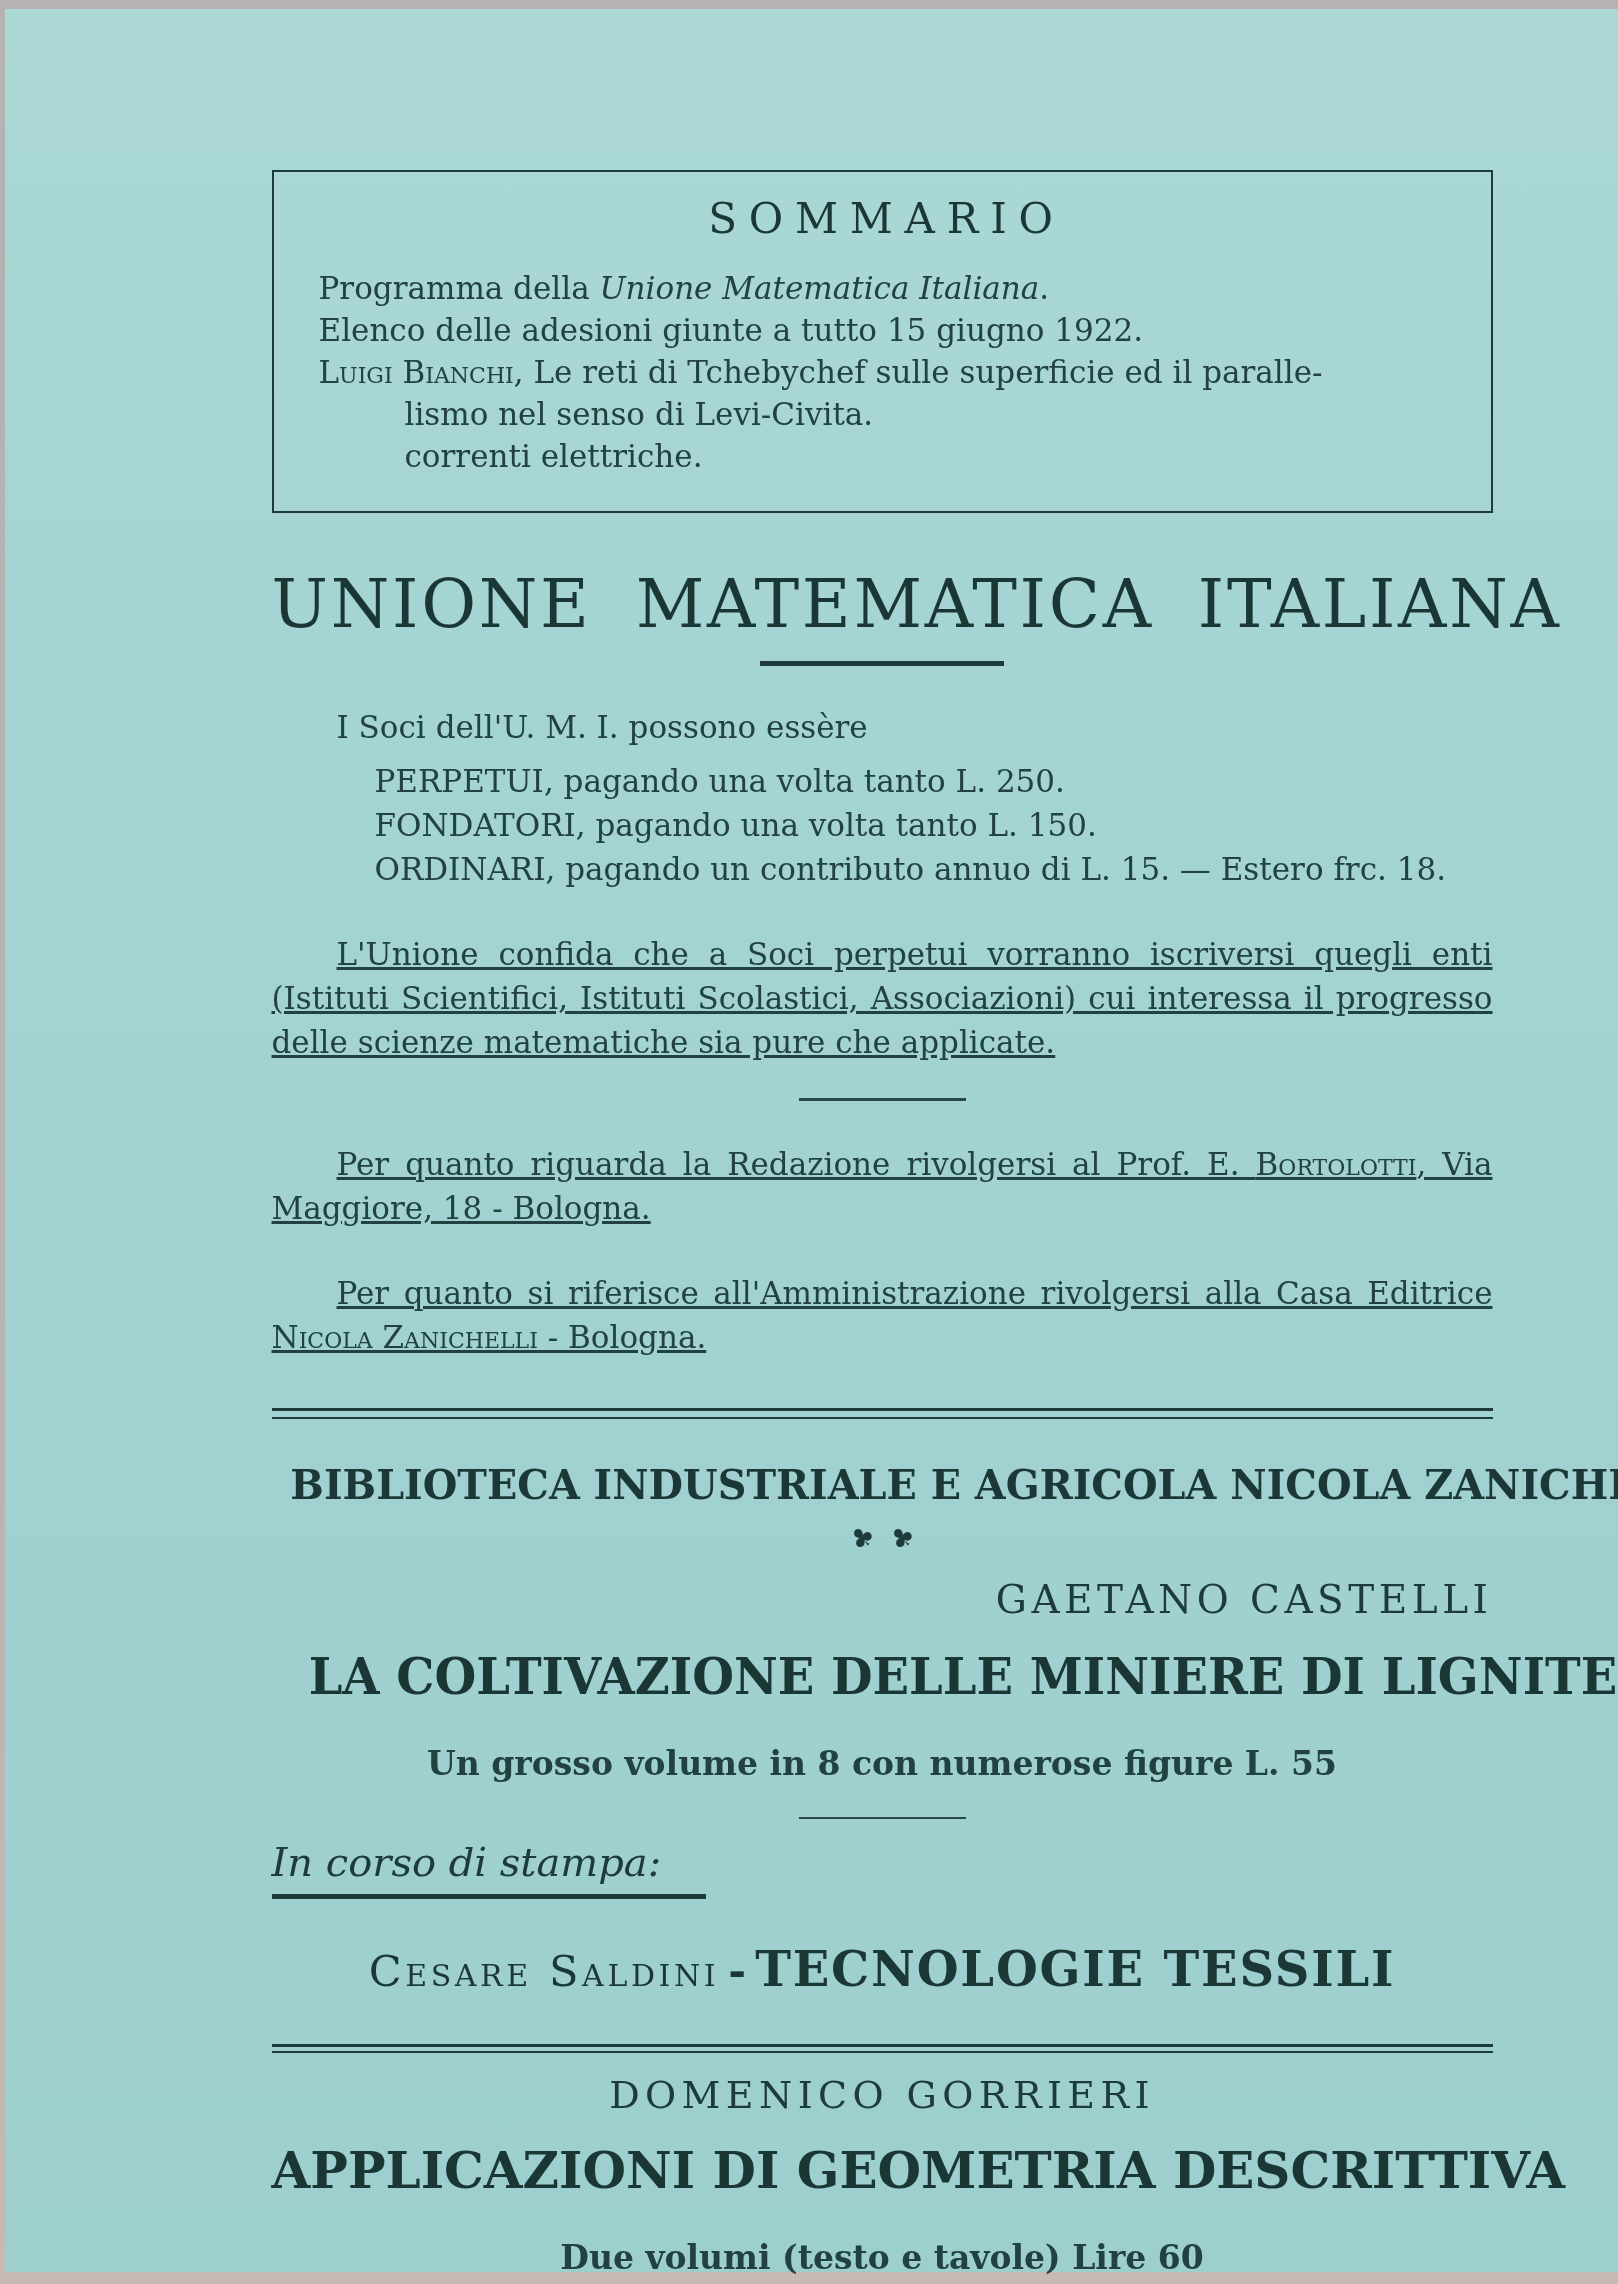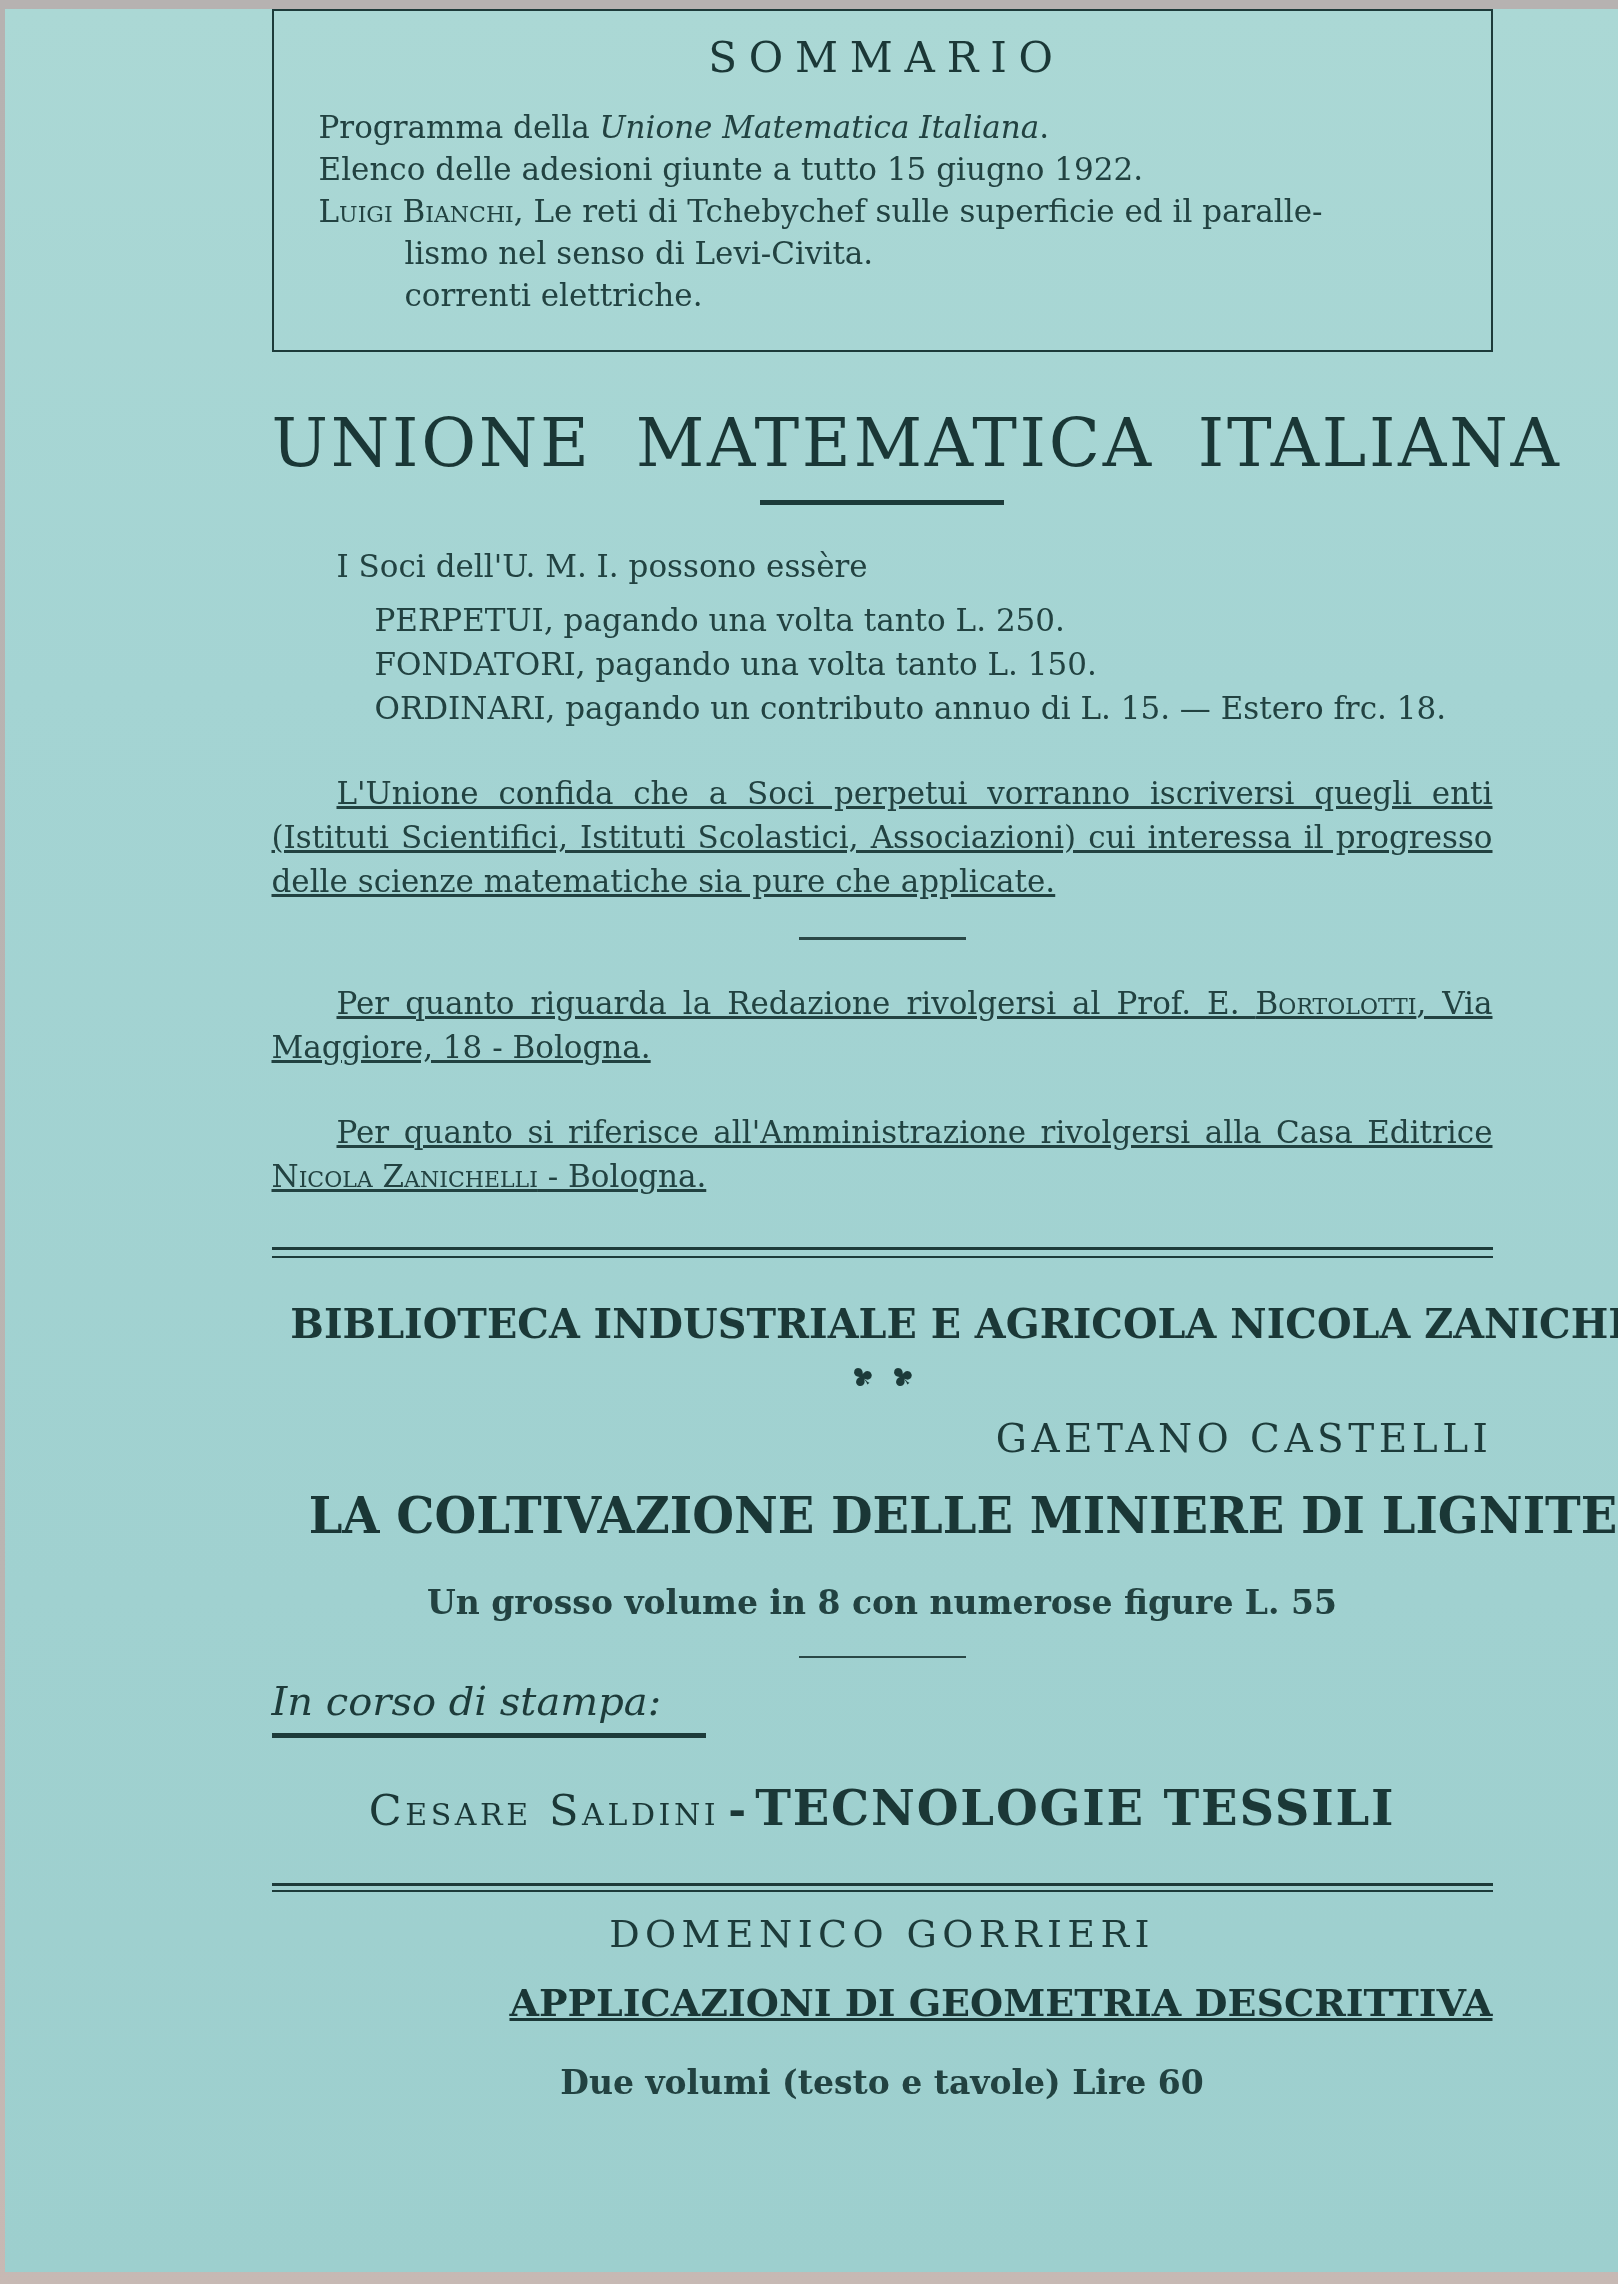--- a/index.html
+++ b/index.html
@@ -15,20 +15,21 @@
   }
   .paper{
     position:absolute;left:4.5px;top:9px;width:1614px;height:2263px;
     background:linear-gradient(180deg,#abd8d5 0%,#a4d4d3 30%,#a0d1d0 70%,#9dcfce 100%);
     color:#21403f;
   }
   .col{position:absolute;left:267px;top:0;width:1221px;}
 
   
   .sommario-box{
+    margin-top:161px;
     border:2.7px solid #1d3b3a;
     padding:22px 36px 34px 45px;
   }
   .sommario-title{
     text-align:center;
     font-size:42px;letter-spacing:11.8px;
     color:#1b3837;
     margin-bottom:23.5px;
   }
   .som-item{font-size:31px;line-height:42px;color:#224241;}
@@ -89,21 +90,21 @@
   .thick-rule{
     margin-top:47px;height:4.5px;
     border-top:3.6px solid #1d3b3a;border-bottom:2.7px solid #1d3b3a;
   }
   .book3-author{
     margin-top:20px;text-align:center;
     font-size:38px;letter-spacing:5.4px;color:#1d3b3a;
   }
   .book3-title{
     margin-top:23.5px;text-align:right;white-space:nowrap;
-    font-size:38px;font-weight:bold;color:#1a3736;text-decoration:underline;
+    font-size:50px;font-weight:bold;color:#1a3736;
   }
 </style>
 </head>
 <body>
 
 <div class="scan">
   <div class="paper">
     <div class="col">
 
       <div class="sommario-box">

